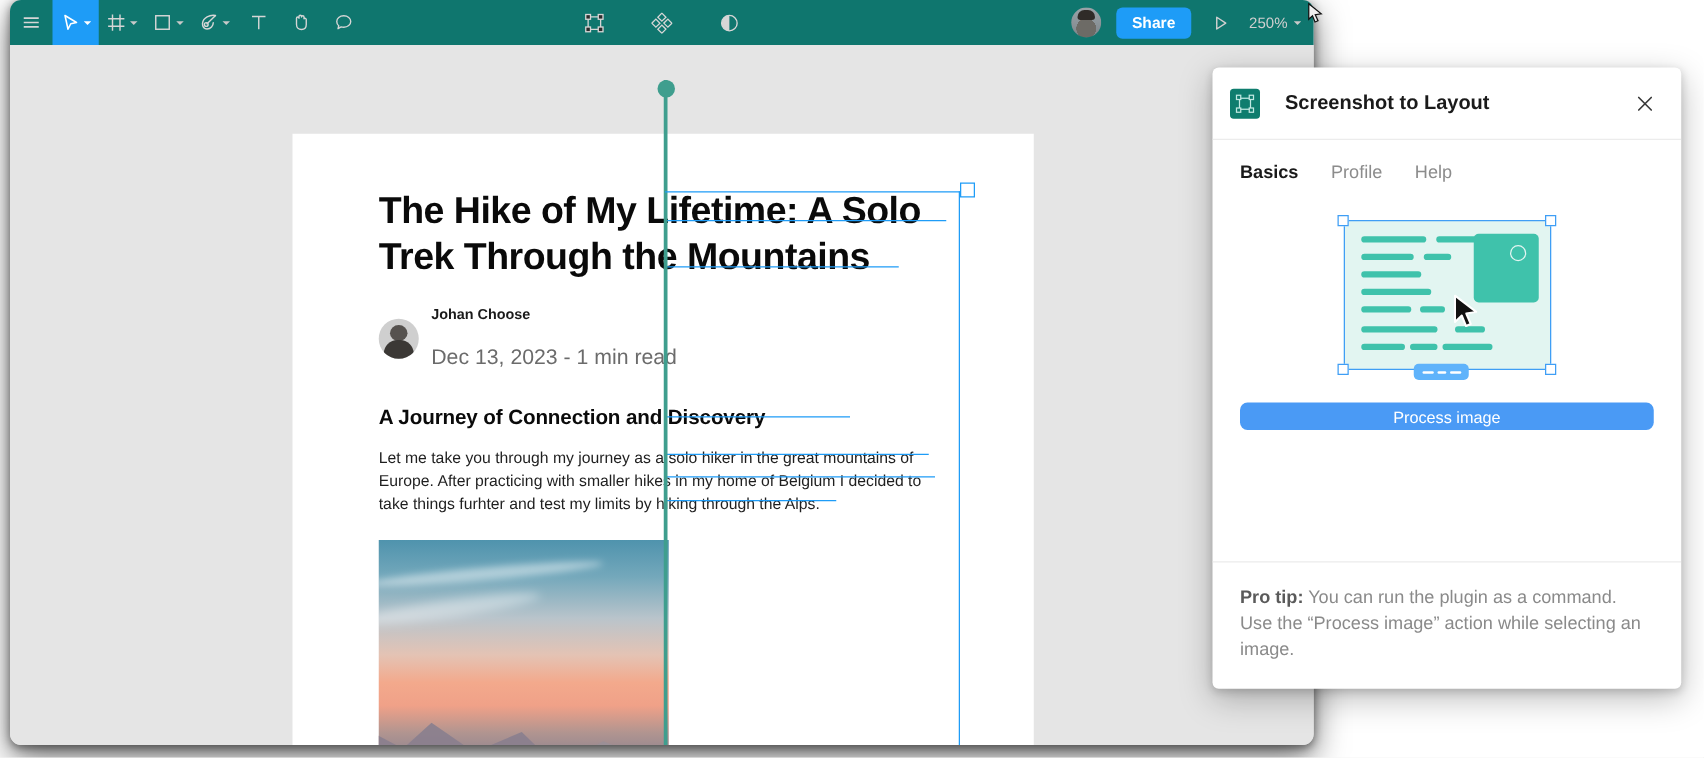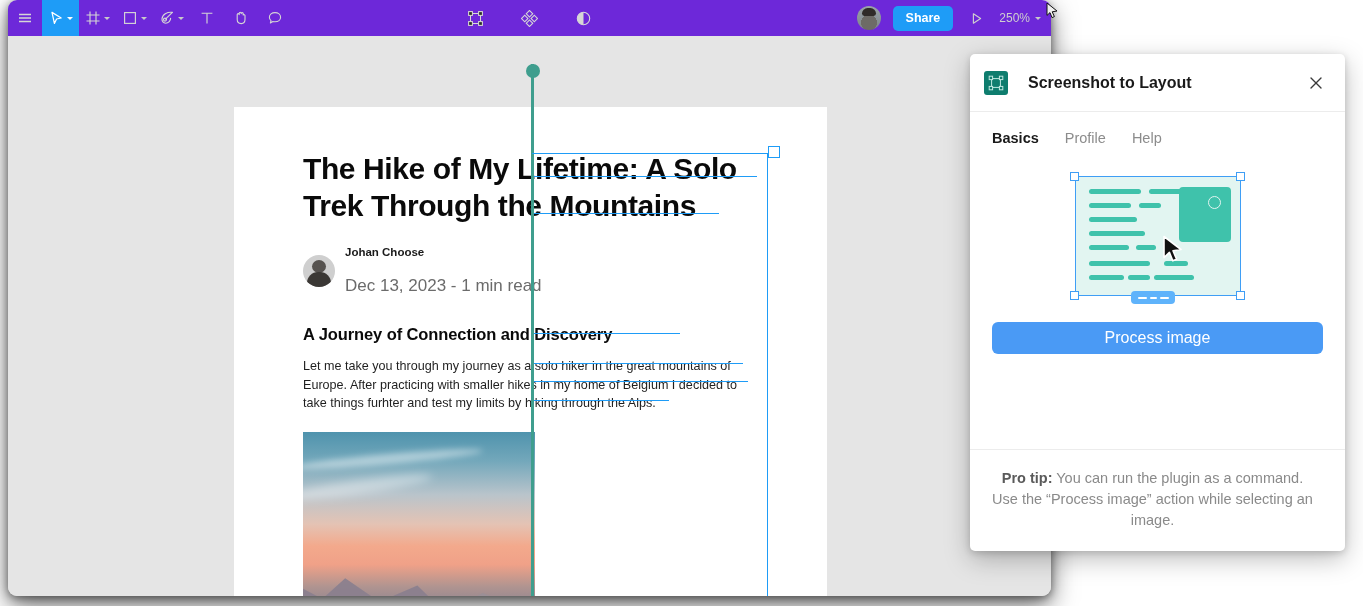--- a/index.html
+++ b/index.html
@@ -31,21 +31,21 @@
     overflow: hidden;
     box-shadow: 0 10px 26px rgba(0,0,0,0.55), 0 2px 8px rgba(0,0,0,0.45);
   }
 
   
   .toolbar {
     position: absolute;
     left: 0; top: 0;
     width: 1043px;
     height: 36px;
-    background: #6d28d9;
+    background: #0f766e;
     display: flex;
     align-items: flex-end;
   }
   .tb-left { display: flex; align-items: center; height: 36px; }
   .tb-center {
     position: absolute;
     left: 0; right: 0;
     display: flex; justify-content: center; align-items: center;
     height: 36px;
     gap: 20px;
@@ -415,35 +415,34 @@
 
   .pp-desc {
     margin-top: 22px;
     font-size: 14.5px;
     line-height: 21px;
     color: #3a3a3a;
   }
   .pp-cta {
     margin-top: 18px;
     width: 100%;
-    height: 32px;
+    height: 22px;
     border-radius: 6px;
     background: #4a9af5;
     color: #ffffff;
-    font-size: 16px;
+    font-size: 13px;
     border: none;
     cursor: pointer;
     font-family: "Liberation Sans", sans-serif;
   }
 
   .pp-footer {
     border-top: 1px solid #ececec;
     padding: 18px 32px 20px 22px;
     flex: 0 0 auto;
-    text-align: center;
   }
   .pp-tip {
     font-size: 14.5px;
     line-height: 21px;
     color: #8a8a8a;
   }
   .pp-tip b { color: #5a5a5a; font-weight: 700; }
 
   
   .os-cursor {

